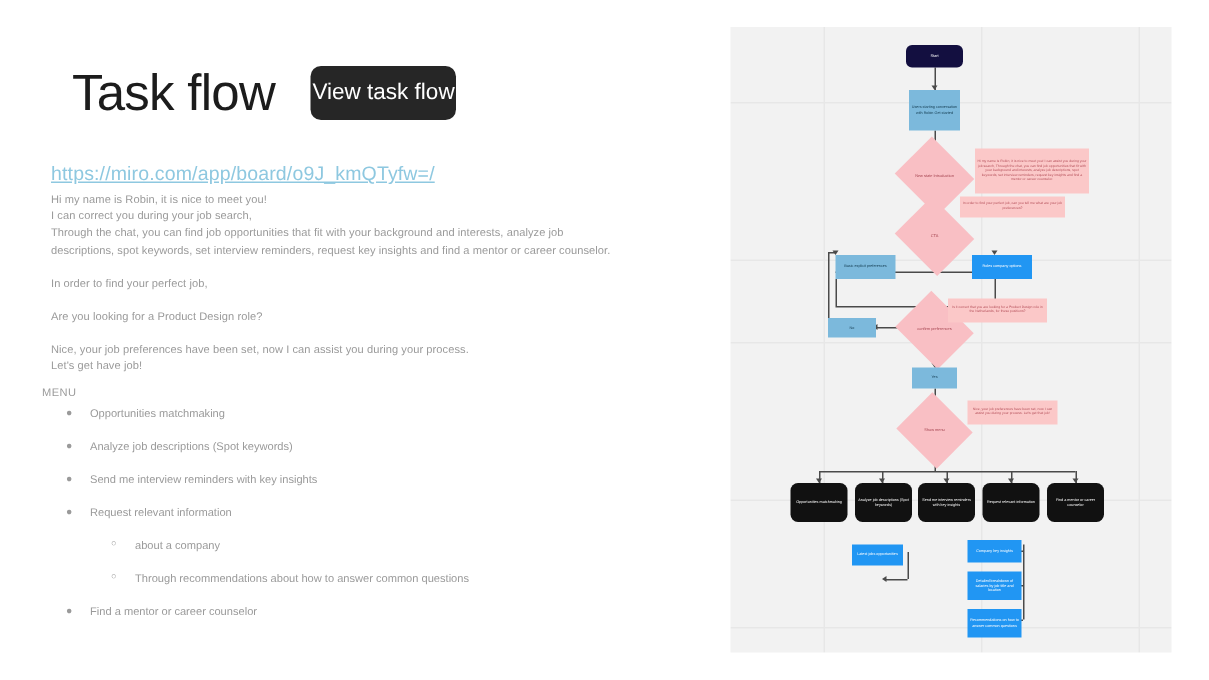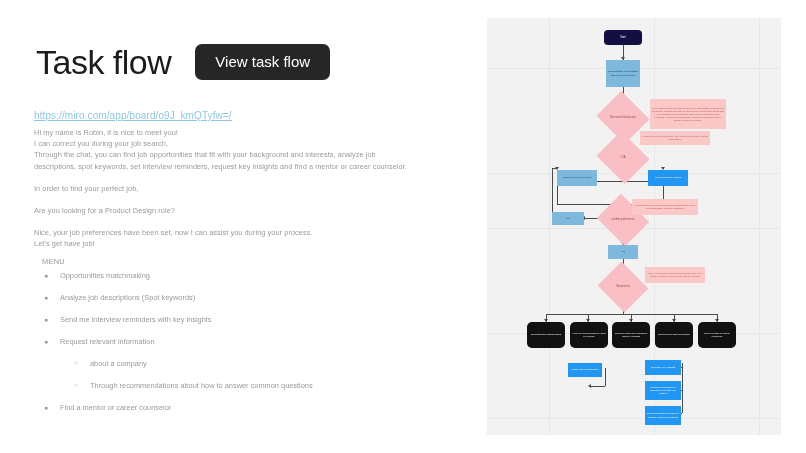--- a/index.html
+++ b/index.html
@@ -8,43 +8,43 @@
     font-family:"Liberation Sans", sans-serif;color:#8a8a8a;
   }
   .slide{position:relative;width:806px;height:453px;}
 
   
   .left{position:absolute;left:0;top:0;width:470px;height:453px;}
 
   .title-row{position:absolute;left:36px;top:42px;display:flex;align-items:center;gap:24px;}
   .page-title{
     font-size:34px;line-height:40px;color:#1c1c1c;font-weight:400;
-    letter-spacing:-0.5px;white-space:nowrap;
+    letter-spacing:-0.5px;white-space:nowrap;margin-left:12px;
   }
   .view-btn{
     background:#262626;color:#ffffff;border:none;border-radius:7px;
-    padding:9px 20px;font-size:15px;line-height:18px;
+    padding:9px 1px;font-size:15px;line-height:18px;
     font-family:"Liberation Sans", sans-serif;white-space:nowrap;cursor:pointer;
   }
 
   .link{
-    position:absolute;left:34px;top:111px;font-size:10px;line-height:10px;
+    position:absolute;left:34px;top:111px;font-size:13px;line-height:10px;
     color:#8ec8e0;text-decoration:underline;text-decoration-color:#8ec8e0;
     letter-spacing:0.1px;white-space:nowrap;
   }
 
   .body-text{
     position:absolute;left:34px;top:127px;width:400px;
     font-size:7.4px;line-height:11.2px;color:#9a9a9a;letter-spacing:0.05px;
   }
   .body-text p{margin:0;}
   .gap{height:11px;}
 
   .menu-label{
-    position:absolute;left:42px;top:256px;font-size:7.4px;line-height:11px;
+    position:absolute;left:28px;top:256px;font-size:7.4px;line-height:11px;
     color:#9a9a9a;letter-spacing:0.3px;
   }
 
   .list{position:absolute;left:34px;top:270px;width:420px;}
   .li{
     display:flex;align-items:flex-start;font-size:7.4px;line-height:11px;
     color:#9a9a9a;height:22px;
   }
   .li .bullet{
     width:26px;flex:0 0 26px;text-align:left;padding-left:10px;

